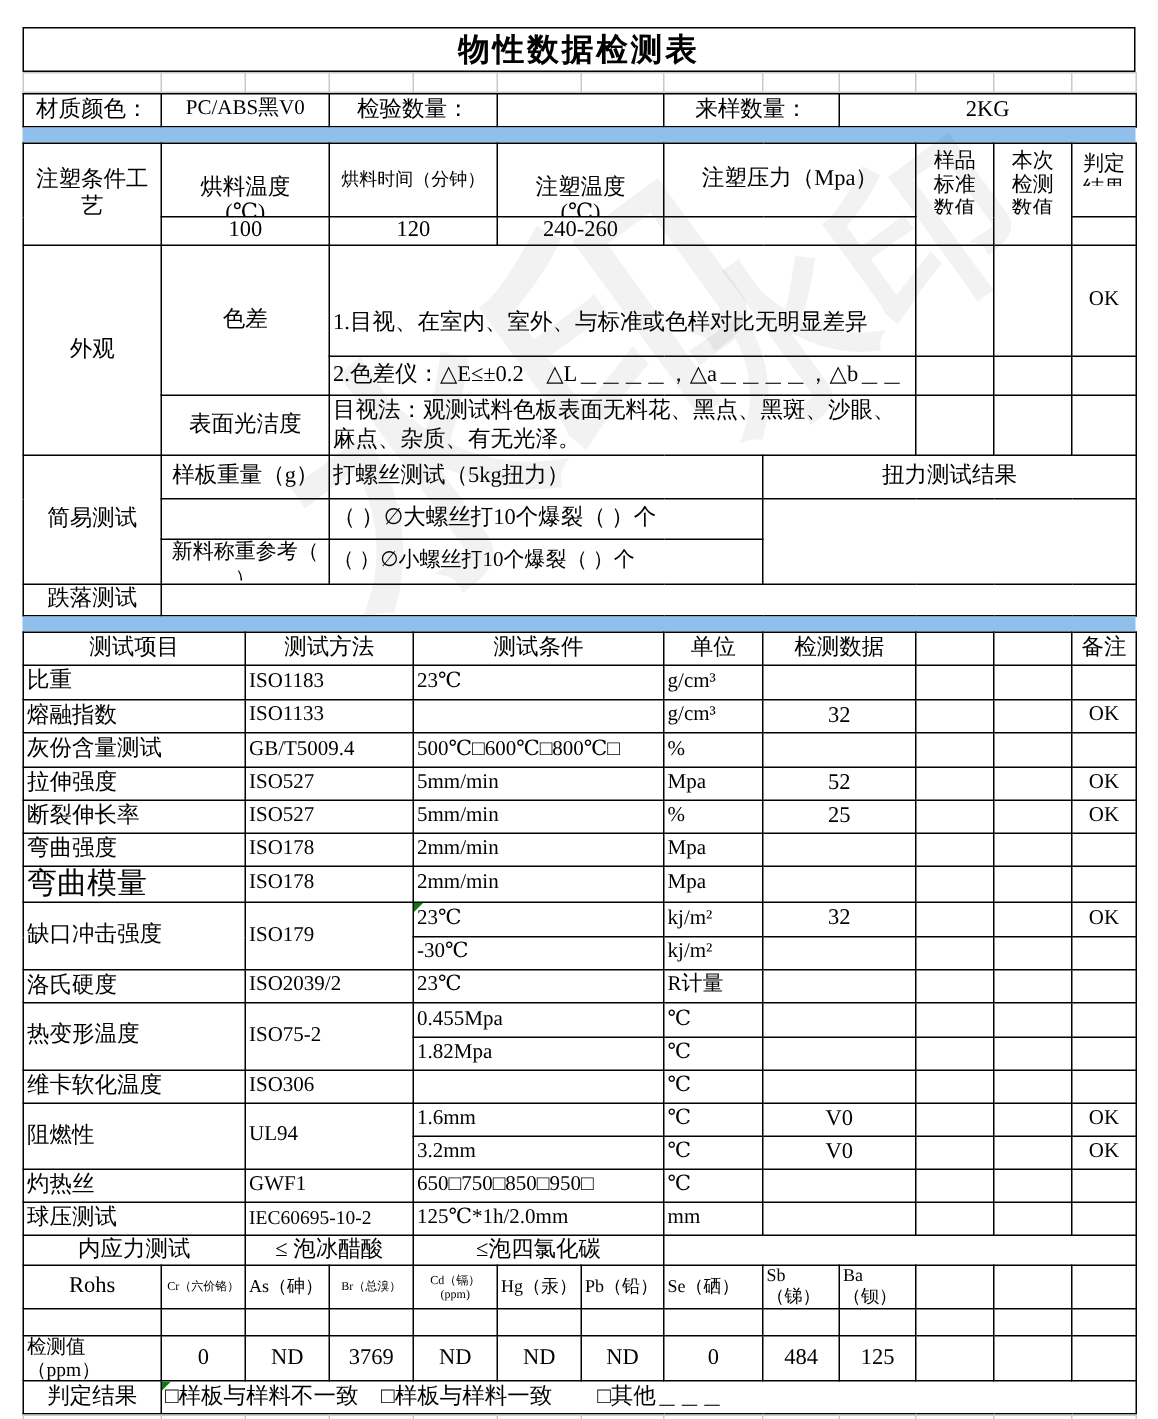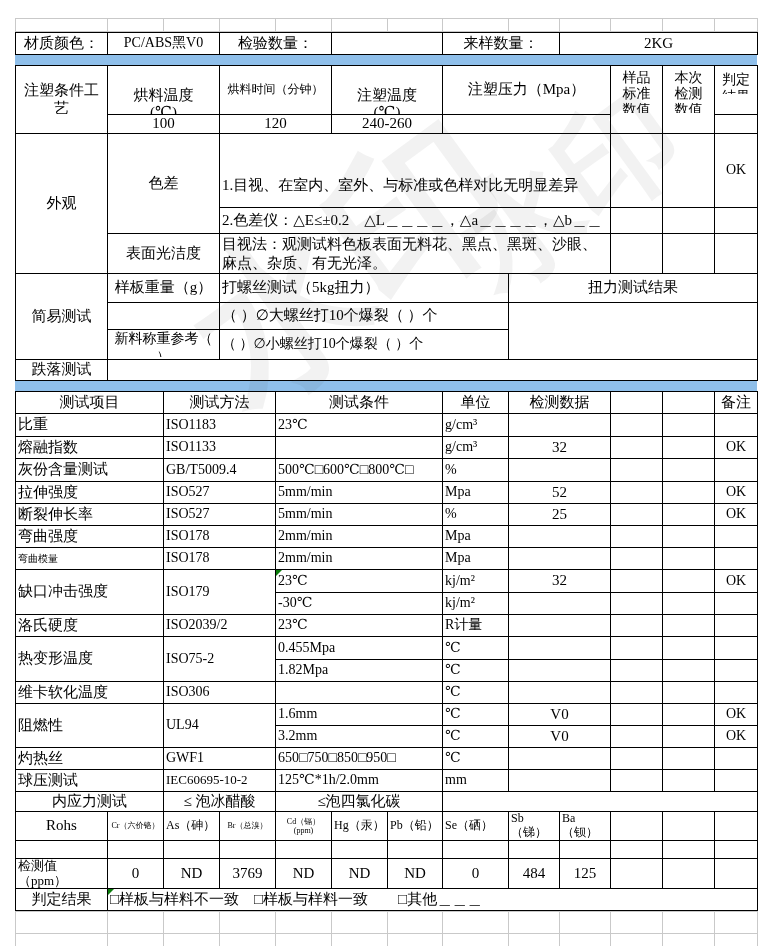--- a/index.html
+++ b/index.html
@@ -35,20 +35,21 @@
 </style>
 </head>
 <body>
 
 <div class="page">
   <div class="wm wm1">水印</div>
   <div class="wm wm2">水印</div>
 
   <div class="content">
 
+    <div class="titlebox">物性数据检测表</div>
 
     <table class="gridrow">
       <colgroup>
           <col style="width:92px">
           <col style="width:56px">
           <col style="width:56px">
           <col style="width:56px">
           <col style="width:56px">
           <col style="width:56px">
           <col style="width:55px">
@@ -275,21 +276,21 @@
         <td colspan="2" style="font-size:15px">弯曲强度</td>
         <td colspan="2">ISO178</td>
         <td colspan="3">2mm/min</td>
         <td>Mpa</td>
         <td colspan="2" class="num"></td>
         <td></td>
             <td></td>
         <td class="c"></td>
       </tr>
       <tr style="height:22px">
-        <td colspan="2" style="font-size:10px">弯曲模量</td>
+        <td colspan="2" style="font-size:20px">弯曲模量</td>
         <td colspan="2">ISO178</td>
         <td colspan="3">2mm/min</td>
         <td>Mpa</td>
         <td colspan="2" class="num"></td>
         <td></td>
             <td></td>
         <td class="c"></td>
       </tr>
       <tr style="height:23px">
         <td rowspan="2" colspan="2" style="font-size:15px">缺口冲击强度</td>

